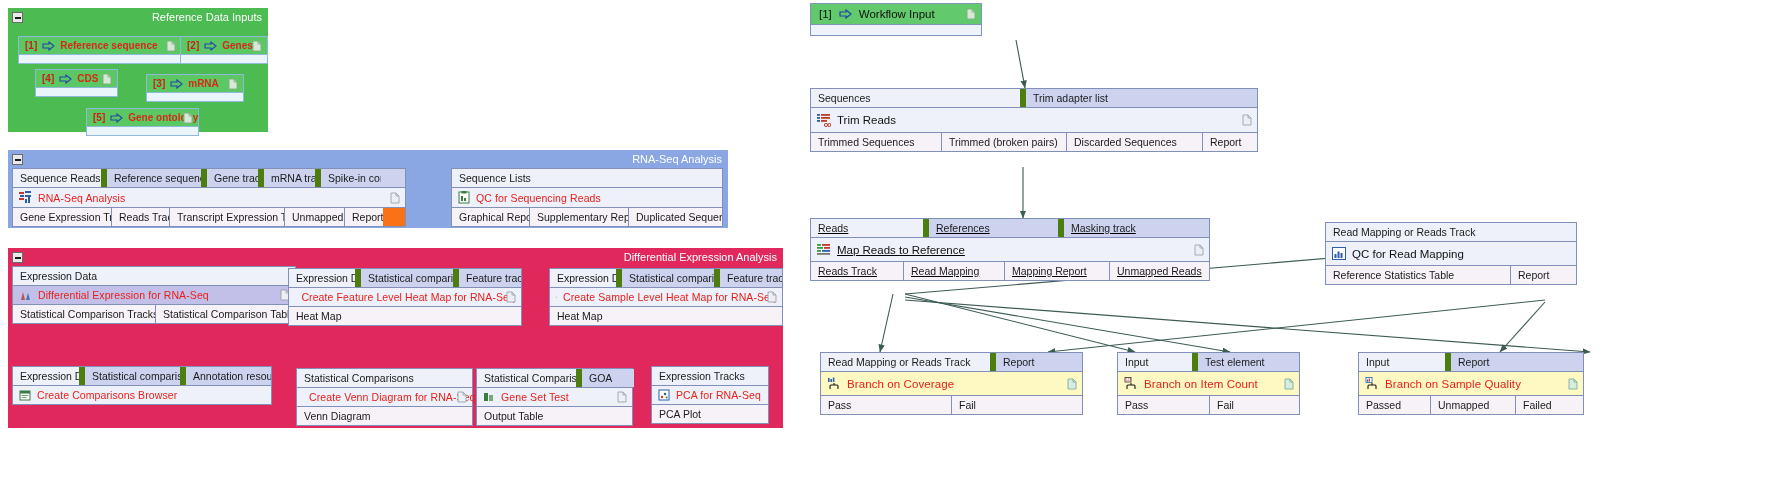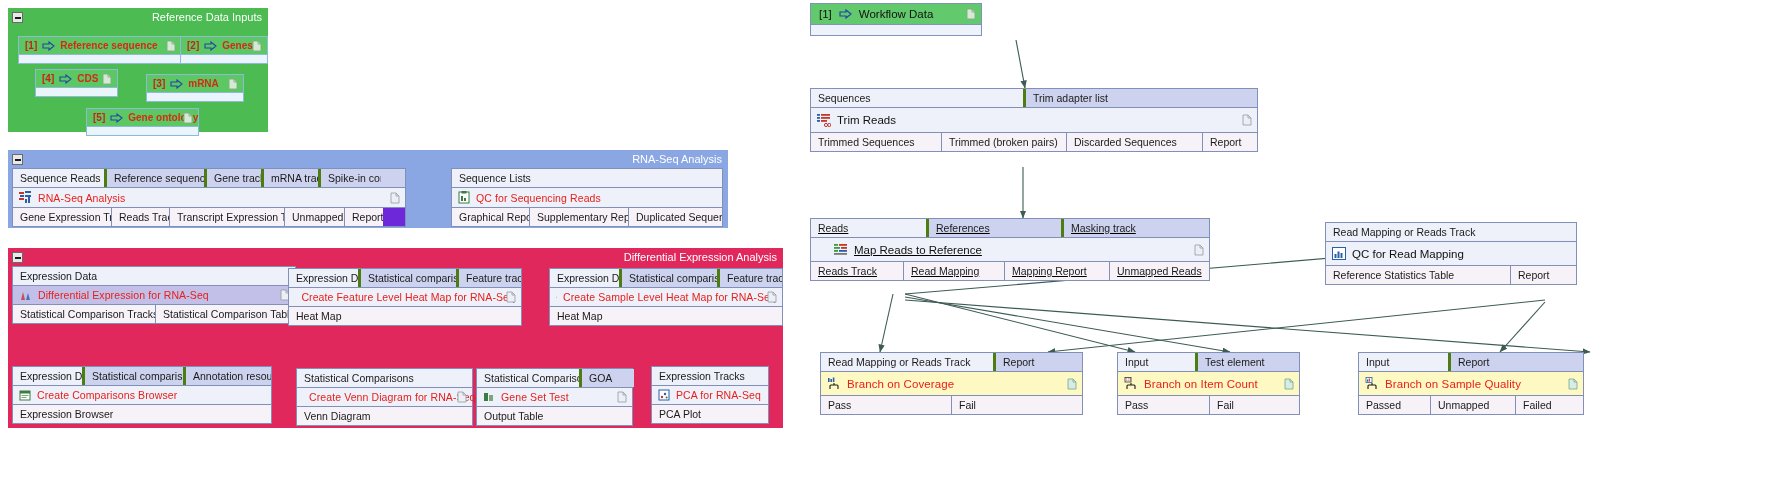--- a/index.html
+++ b/index.html
@@ -46,21 +46,21 @@
   
   .node { position:absolute; border:1px solid #8190b8; background:#eef1fa; }
   .ports {
     display:flex; width:100%;
     border-bottom:1px solid #8190b8;
     background:#cdd3ee;
   }
   .port {
     flex:0 0 auto; padding:3px 7px;
     font-size:10.5px; color:#1a1a1a;
-    border-right:3px solid #4d7c0f;
+    border-right:6px solid #4d7c0f;
     background:#cdd3ee;
     white-space:nowrap; overflow:hidden;
   }
   .port:last-child { border-right:none; }
   .port.light { background:#eef1fa; }
   .body-row {
     display:flex; align-items:center;
     padding:3px 6px; gap:6px;
     background:#eef1fa;
     position:relative;
@@ -72,21 +72,21 @@
   .body-row.dark { background:#c2bfe8; }
   .body-row.teal { background:#fef9c3; }
   .body-row.teal .label { color:#e8201a; }
   .doc-icon {
     position:absolute; right:5px; top:50%; transform:translateY(-50%);
     width:10px; height:12px;
   }
   .outs {
     display:flex; width:100%;
     border-top:1px solid #8190b8;
-    background:#6d28d9;
+    background:#f97316;
   }
   .out {
     flex:0 0 auto; padding:3px 7px;
     font-size:10.5px; color:#1a1a1a;
     border-right:1px solid #8190b8;
     background:#f7f2f8;
     white-space:nowrap; overflow:hidden;
   }
   .out:last-child { border-right:none; }
 
@@ -336,23 +336,20 @@
       </div>
       <div class="body-row">
         <svg width="12" height="12" viewBox="0 0 12 12">
           <rect x="1" y="2" width="10" height="9" fill="#ffffff" stroke="#3a7d44" stroke-width="1"></rect>
           <rect x="1" y="2" width="10" height="2.5" fill="#3a7d44"></rect>
           <rect x="2.5" y="6" width="7" height="1" fill="#7aa87a"></rect>
           <rect x="2.5" y="8" width="5" height="1" fill="#7aa87a"></rect>
         </svg>
         <span class="label">Create Comparisons Browser</span>
       </div>
-      <div class="outs">
-        <div class="out" style="width:100%">Expression Browser</div>
-      </div>
     </div>
 
     <div class="node" style="left:288px; top:120px; width:177px;">
       <div class="ports">
         <div class="port light" style="width:100%">Statistical Comparisons</div>
       </div>
       <div class="body-row">
         <svg width="12" height="12" viewBox="0 0 12 12">
           <circle cx="4.5" cy="6" r="3.6" fill="none" stroke="#3a7d44" stroke-width="1.1"></circle>
           <circle cx="7.5" cy="6" r="3.6" fill="none" stroke="#3a7d44" stroke-width="1.1"></circle>
@@ -435,21 +432,21 @@
       <path d="M1545,302 L1500,352"></path>
     </g>
   </svg>
 
   <div class="wfin" style="left:810px; top:3px; width:172px;">
     <div class="head">
       <span class="idx">[1]</span>
       <svg class="arrow-ic" viewBox="0 0 13 10">
         <path d="M1 3 h6 V1 l5 4 -5 4 V7 H1 Z" fill="none" stroke="#2244aa" stroke-width="1.2"></path>
       </svg>
-      <span class="nm">Workflow Data</span>
+      <span class="nm">Workflow Input</span>
       <svg class="doc-icon" viewBox="0 0 10 12">
         <path d="M1 1 h5 l3 3 v7 h-8 Z" fill="#d6e8d6" stroke="#7fae7f" stroke-width=".9"></path>
         <path d="M6 1 v3 h3" fill="none" stroke="#7fae7f" stroke-width=".9"></path>
       </svg>
     </div>
     <div class="slot"></div>
   </div>
 
   <div class="node" style="left:810px; top:88px; width:448px;">
     <div class="ports">
@@ -480,21 +477,21 @@
       <div class="out" style="width:54px">Report</div>
     </div>
   </div>
 
   <div class="node" style="left:810px; top:218px; width:400px;text-decoration:underline;">
     <div class="ports">
       <div class="port light" style="width:118px">Reads</div>
       <div class="port" style="width:135px">References</div>
       <div class="port" style="width:145px">Masking track</div>
     </div>
-    <div class="body-row" style="padding:5px 6px;margin-left:17px;">
+    <div class="body-row" style="padding:5px 6px;">
       <svg width="14" height="13" viewBox="0 0 14 13">
         <rect x="0" y="1" width="4" height="1.8" fill="#3a9e3a"></rect>
         <rect x="5" y="1" width="8" height="1.8" fill="#c0392b"></rect>
         <rect x="0" y="4" width="6" height="1.8" fill="#3a9e3a"></rect>
         <rect x="7" y="4" width="6" height="1.8" fill="#c0392b"></rect>
         <rect x="0" y="7" width="4" height="1.8" fill="#3a9e3a"></rect>
         <rect x="5" y="7" width="8" height="1.8" fill="#2b5fa8"></rect>
         <rect x="0" y="10" width="13" height="1.8" fill="#777"></rect>
       </svg>
       <span style="font-size:11.5px;color:#111;">Map Reads to Reference</span>

